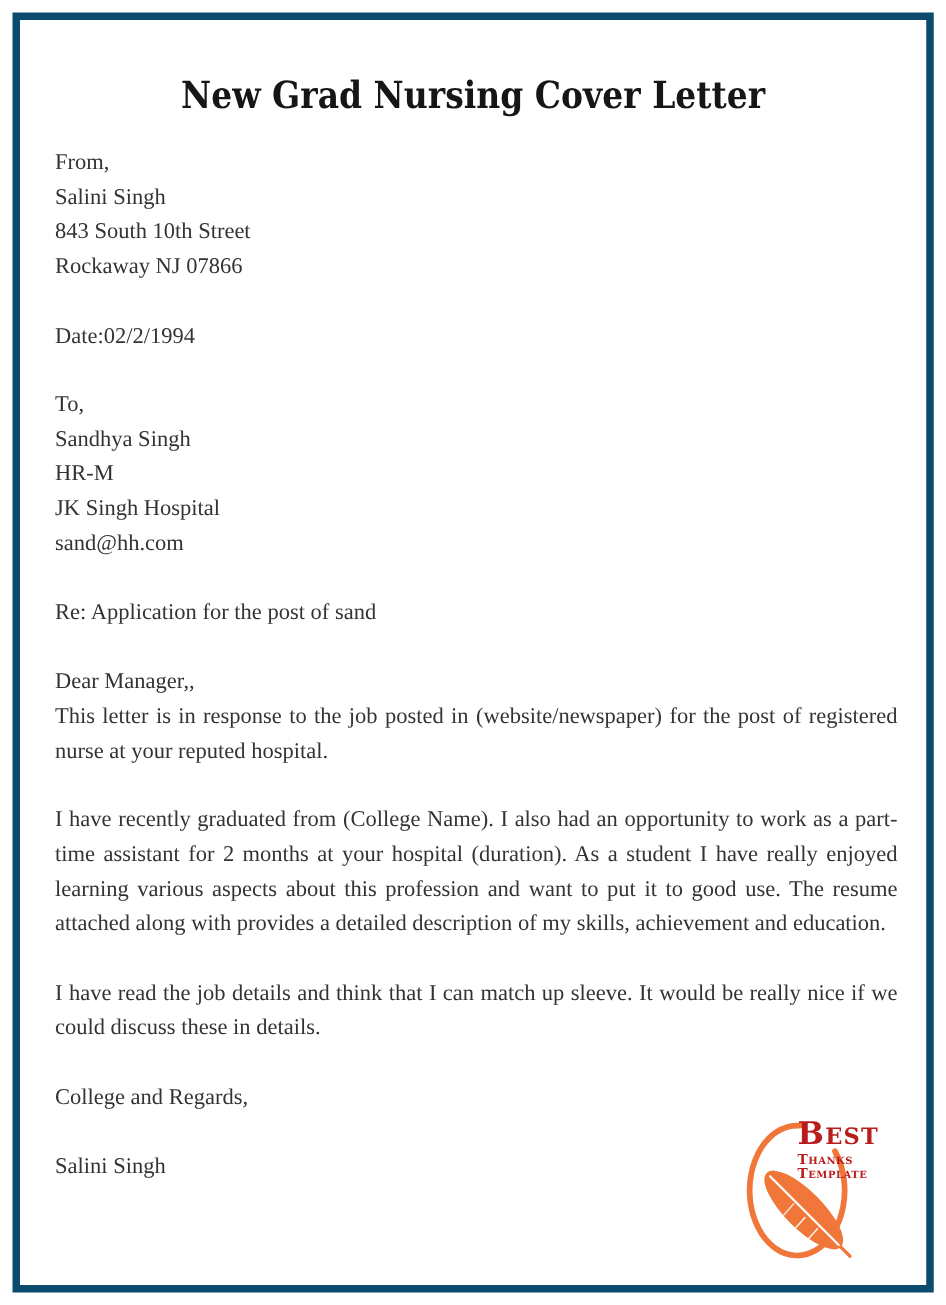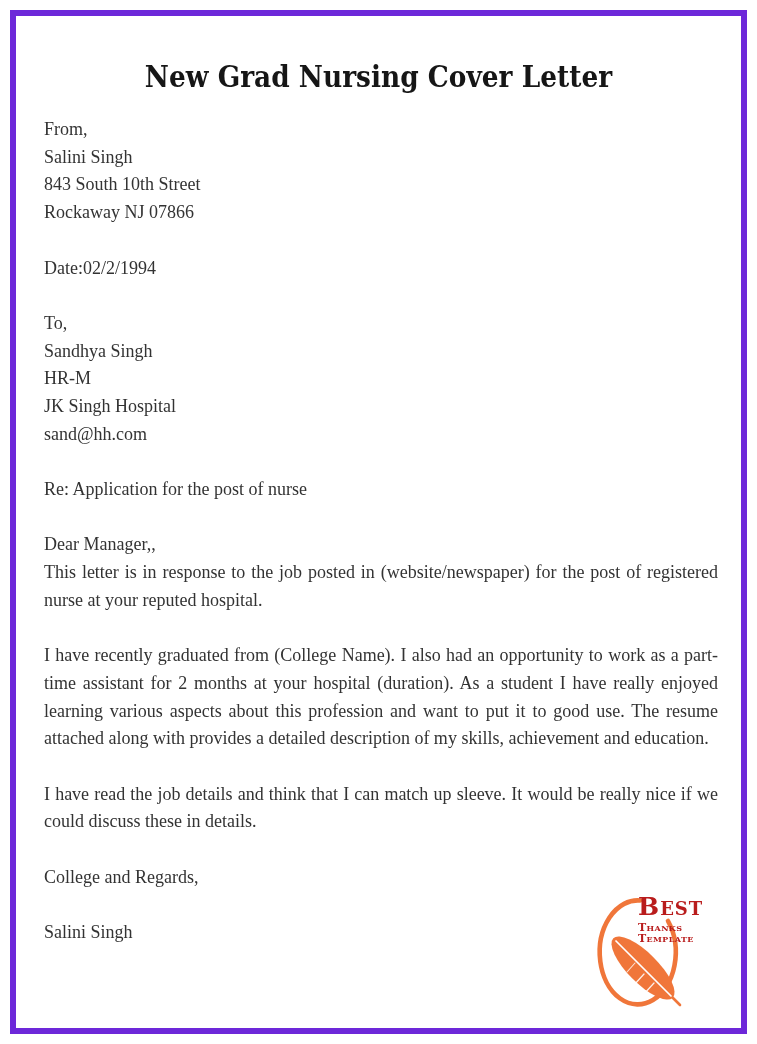--- a/index.html
+++ b/index.html
@@ -12,21 +12,21 @@
   .canvas {
     position: relative;
     width: 757px; height: 1044px;
     background: #ffffff;
     overflow: hidden;
   }
   .page {
     position: absolute;
     left: 10px; top: 10px;
     width: 737px; height: 1024px; 
-    border: 6px solid #6d28d9;
+    border: 6px solid #0c4a6e;
     background: #ffffff;
   }
   .title {
     margin: 0;
     padding-top: 46px;
     text-align: center;
     font-family: "DejaVu Serif", serif;
     font-weight: bold;
     font-size: 30px;
     line-height: 30px;
@@ -97,21 +97,21 @@
 
       <div class="block">
         <p class="line">To,</p>
         <p class="line">Sandhya Singh</p>
         <p class="line">HR-M</p>
         <p class="line">JK Singh Hospital</p>
         <p class="line">sand@hh.com</p>
       </div>
 
       <div class="block">
-        <p class="line">Re: Application for the post of nurse</p>
+        <p class="line">Re: Application for the post of sand</p>
       </div>
 
       <div class="block">
         <p class="line">Dear Manager,,</p>
         <p class="para justify">This letter is in response to the job posted in (website/newspaper) for the post of registered nurse at your reputed hospital.</p>
       </div>
 
       <div class="block">
         <p class="para justify">I have recently graduated from (College Name). I also had an opportunity to work as a part-time assistant for 2 months at your hospital (duration). As a student I have really enjoyed learning various aspects about this profession and want to put it to good use. The resume attached along with provides a detailed description of my skills, achievement and education.</p>
       </div>

